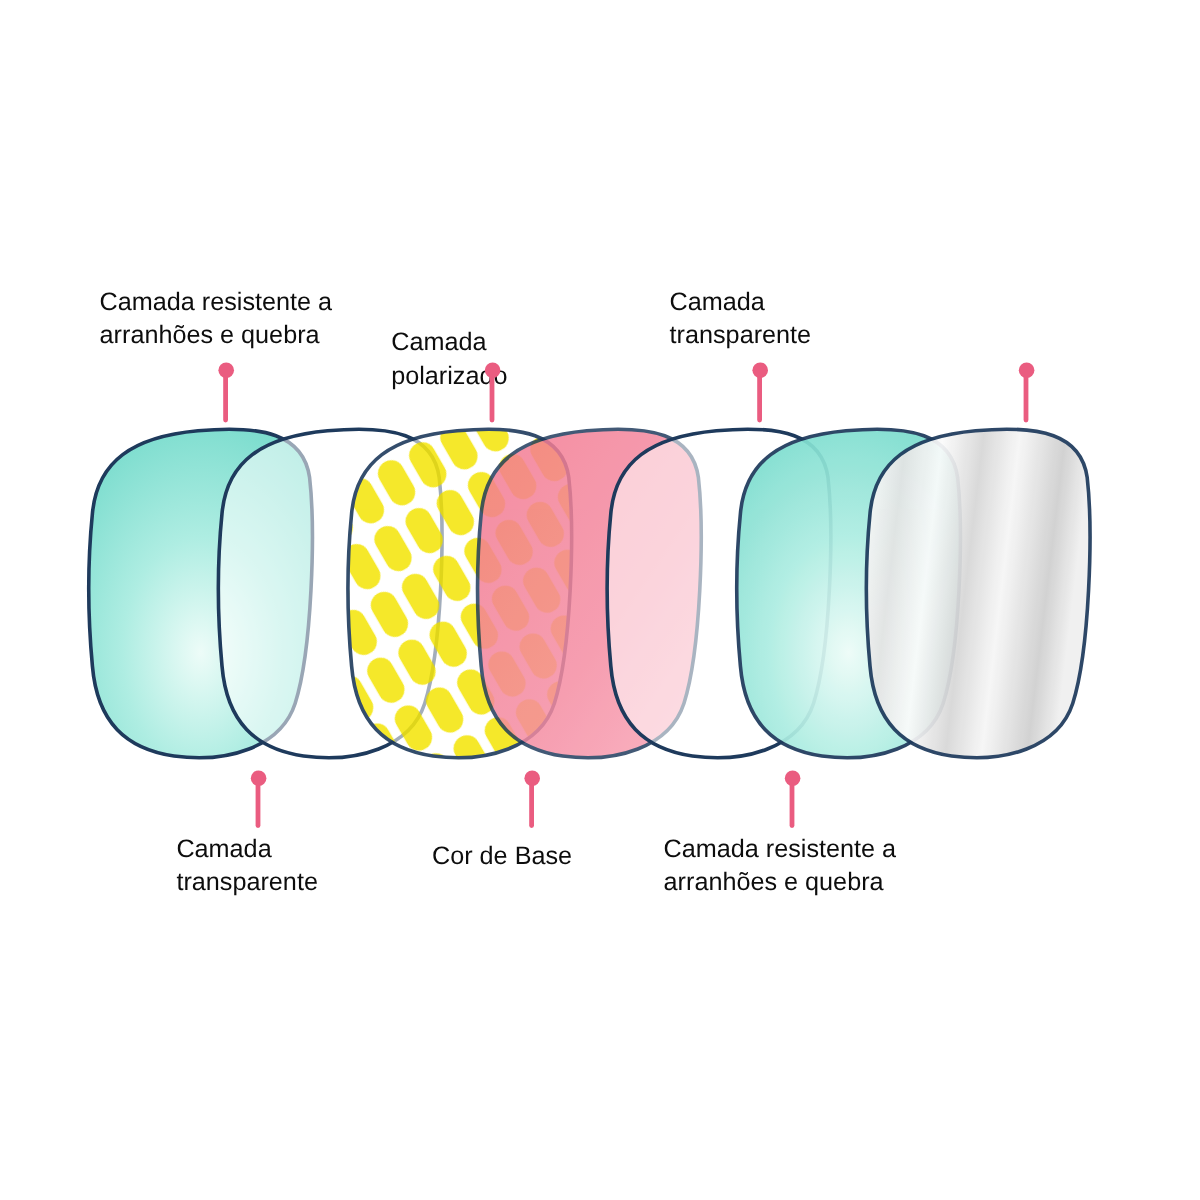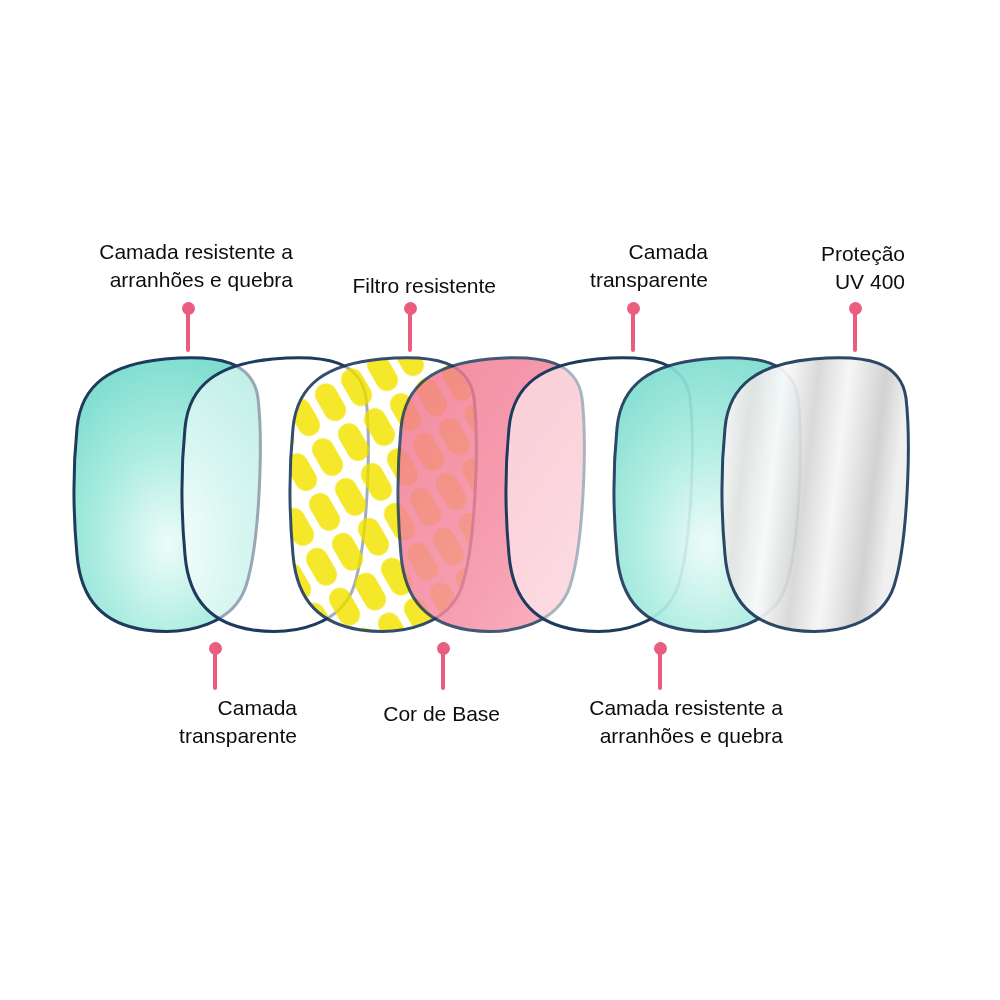--- a/index.html
+++ b/index.html
@@ -11,21 +11,21 @@
     position: relative;
     width: 1000px;
     height: 1000px;
     background: #ffffff;
     font-family: "Liberation Sans", sans-serif;
     color: #0d0d0d;
     overflow: hidden;
   }
   .label {
     position: absolute;
-    text-align: right;
+    text-align: left;
     font-size: 21px;
     line-height: 1.35;
   }
   .pin {
     position: absolute;
     width: 4px;
     background: #EA5C80;
     border-radius: 2px;
   }
   .pin .pin-dot {
@@ -82,27 +82,24 @@
     <use href="#lensShape" transform="translate(329,4)" fill="url(#pinkGrad)" opacity="0.84" stroke="#1E3A5C" stroke-width="3"></use>
     <use href="#lensShape" transform="translate(437,4)" fill="rgba(255,255,255,0.55)" stroke="#1E3A5C" stroke-width="3"></use>
     <use href="#lensShape" transform="translate(545,4)" fill="url(#tealGrad)" opacity="0.93" stroke="#1E3A5C" stroke-width="3"></use>
     <use href="#lensShape" transform="translate(653,4)" fill="url(#silverGrad)" opacity="0.93" stroke="#1E3A5C" stroke-width="3"></use>
   </svg>
 
   <div class="label" style="left:83px; top:238px; width:210px">
     <span>Camada resistente a arranhões e quebra</span>
   </div>
   <div class="label" style="left:326px; top:272px; width:170px">
-    <span>Filtro resistente</span>
+    <span>Camada polarizado</span>
   </div>
   <div class="label" style="left:558px; top:238px; width:150px">
     <span>Camada transparente</span>
-  </div>
-  <div class="label" style="left:805px; top:240px; width:100px">
-    <span>Proteção UV 400</span>
   </div>
 
   <div class="pin" style="left:186px; top:308px; height:44px">
     <span class="pin-dot"></span>
   </div>
   <div class="pin" style="left:408px; top:308px; height:44px">
     <span class="pin-dot"></span>
   </div>
   <div class="pin" style="left:631px; top:308px; height:44px">
     <span class="pin-dot"></span>

